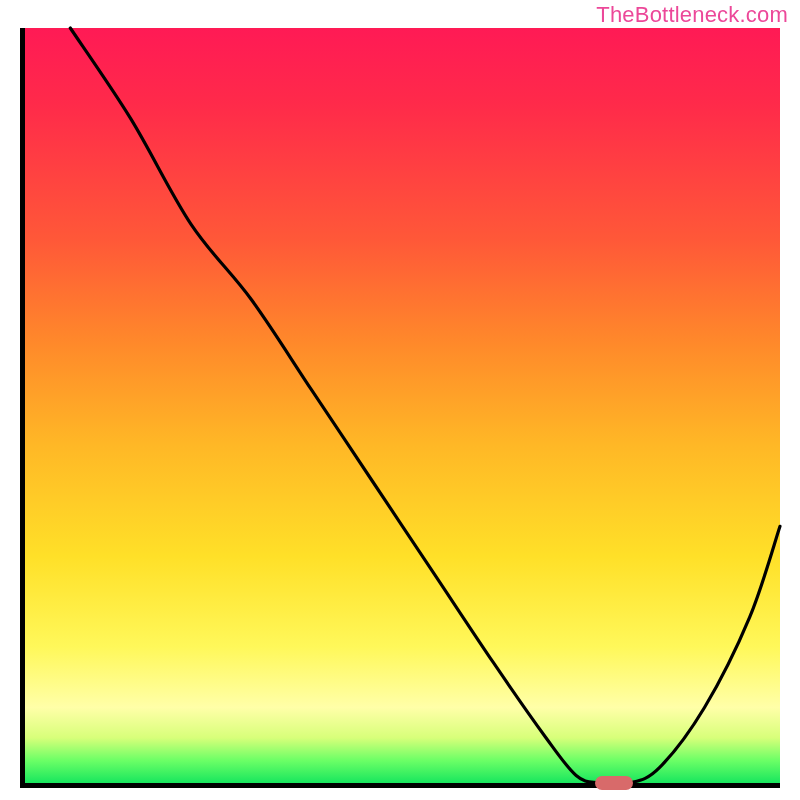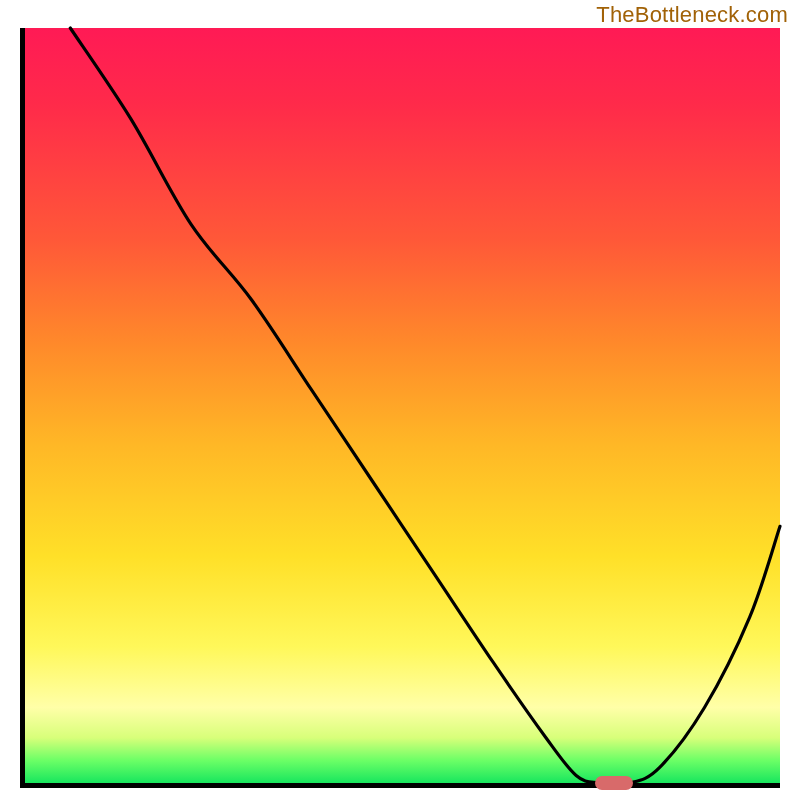--- a/index.html
+++ b/index.html
@@ -14,21 +14,21 @@
     position: relative;
     width: 800px;
     height: 800px;
   }
   .watermark {
     position: absolute;
     top: 2px;
     right: 12px;
     font-size: 22px;
     font-weight: 500;
-    color: #a16207;
+    color: #ec4899;
     letter-spacing: 0.2px;
   }
   .plot-frame {
     position: absolute;
     left: 20px;
     top: 28px;
     width: 760px;
     height: 760px;
     box-sizing: border-box;
     border-left: 5px solid #000;

